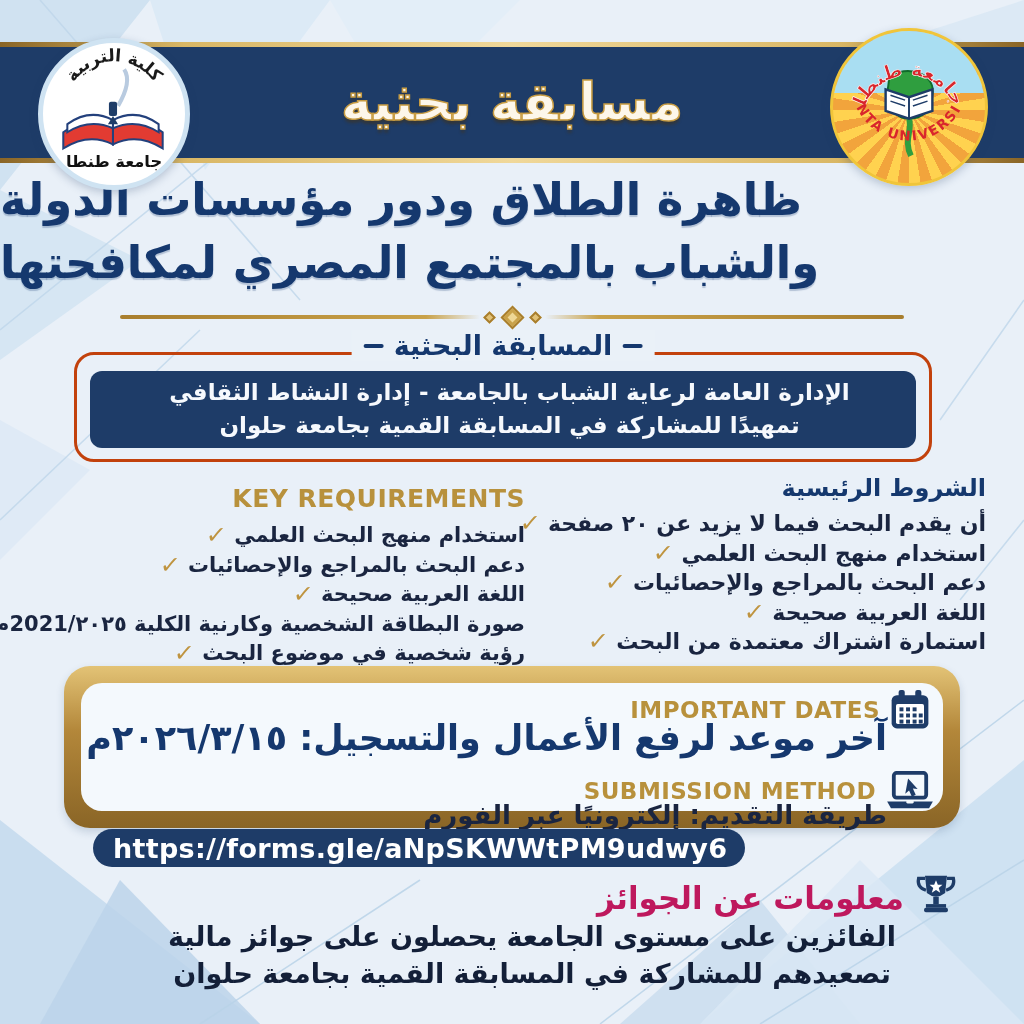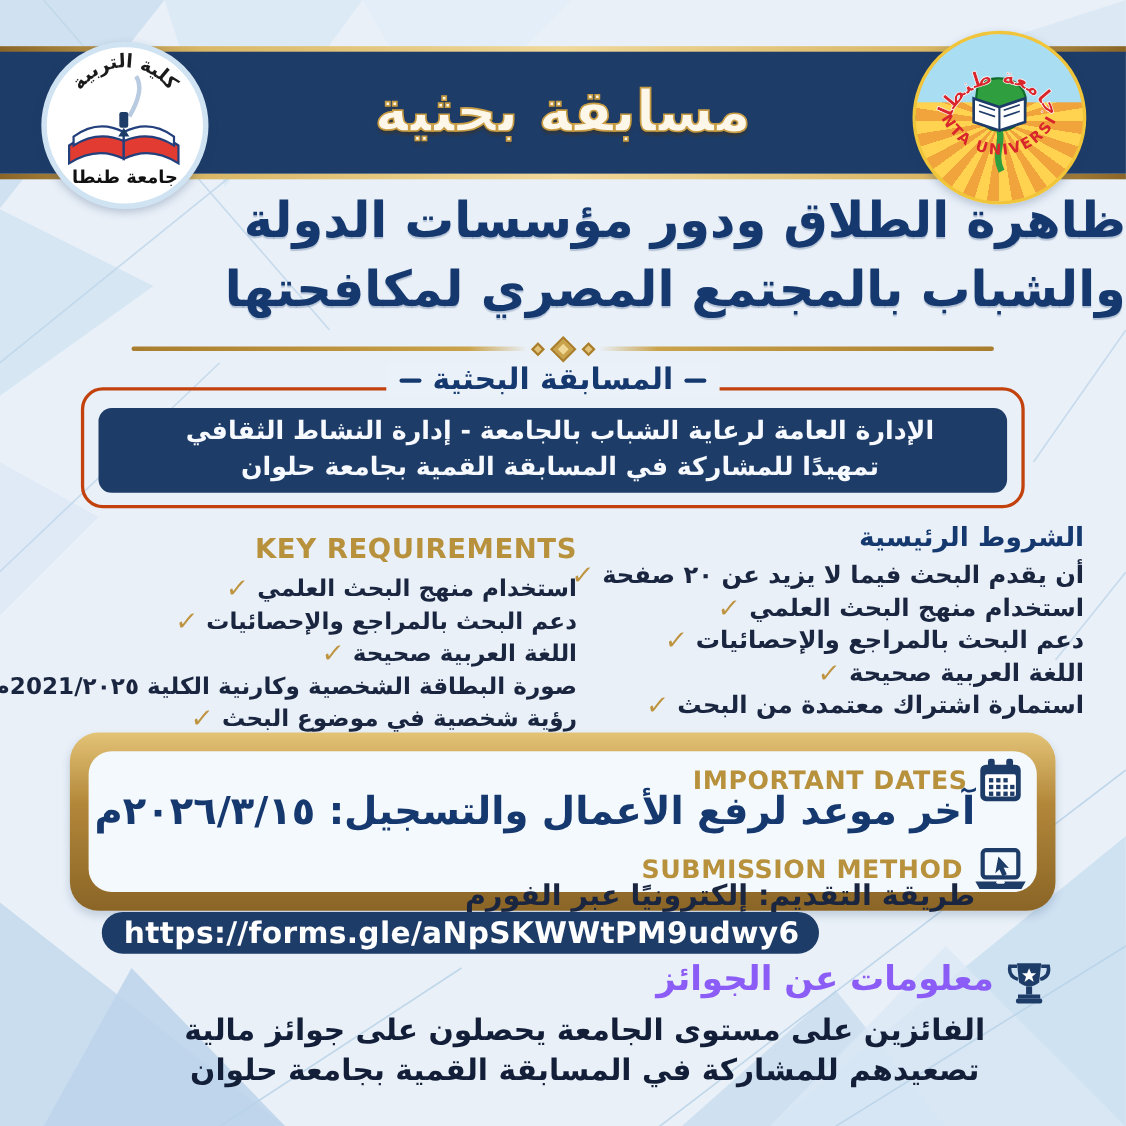--- a/index.html
+++ b/index.html
@@ -38,21 +38,21 @@
     border-radius:50%; overflow:hidden; border:3px solid #f0c53a;
     background:repeating-conic-gradient(from 0deg at 50% 52%, #f2a43c 0deg 9deg, #ffd24f 9deg 18deg);
     box-shadow:0 3px 8px rgba(30,60,104,.25);
   }
   .logo-right .sky { position:absolute; top:0; left:0; right:0; height:62px; background:#a9def2; }
   .logo-right svg { position:absolute; inset:0; width:100%; height:100%; }
 
   
   .main-title {
     position:absolute; left:0; right:0; top:168px; z-index:2;
-    text-align:right; color:#15386e; font-weight:bold;
+    text-align:left; color:#15386e; font-weight:bold;
     font-size:45px; line-height:63px; letter-spacing:-0.5px;
     text-shadow:0 2px 1px rgba(21,56,110,.25);
   }
 
   
   .divider { position:absolute; top:306px; left:120px; right:120px; height:22px; z-index:2;
     display:flex; align-items:center; justify-content:center; }
   .div-line { flex:1; height:4px; border-radius:2px; }
   .div-line.l { background:linear-gradient(90deg, rgba(201,162,74,0), #c9a24a 15%, #a87e2e); }
   .div-line.r { background:linear-gradient(270deg, rgba(201,162,74,0), #c9a24a 15%, #a87e2e); }
@@ -96,22 +96,22 @@
   .id-row { top:5px; right:12px; }
   .deadline { position:absolute; top:35px; right:56px; font-size:35px; font-weight:bold; color:#15386e; white-space:nowrap; }
   .sm-row { top:88px; right:8px; }
   .method { position:absolute; top:117px; right:56px; font-size:26px; font-weight:bold; color:#1a2540; white-space:nowrap; }
   .url-pill { position:absolute; top:146px; left:12px; width:652px; height:38px;
     background:#1e3c68; border-radius:19px; display:flex; align-items:center;
     direction:ltr; padding:0 20px; color:#ffffff; font-size:27px; font-weight:bold; letter-spacing:.3px; white-space:nowrap; }
 
   
   .prizes-head { position:absolute; top:872px; right:66px; z-index:2;
-    display:flex; align-items:flex-start; gap:10px; direction:rtl;
-    font-size:31px; font-weight:bold; color:#8b5cf6; }
+    display:flex; align-items:flex-end; gap:10px; direction:rtl;
+    font-size:31px; font-weight:bold; color:#be185d; }
   .prize-lines { position:absolute; top:918px; left:40px; right:0; z-index:2;
     text-align:center; font-size:27px; font-weight:bold; color:#131f38; line-height:37px; }
 </style>
 </head>
 <body>
 
 <svg id="bg-art" viewBox="0 0 1024 1024" xmlns="http://www.w3.org/2000/svg">
   <polygon points="0,0 150,0 0,190" fill="#cde0f0" opacity="0.9"></polygon>
   <polygon points="150,0 330,0 205,170" fill="#dceaf6"></polygon>
   <polygon points="330,0 520,0 400,120" fill="#e3eef8"></polygon>

